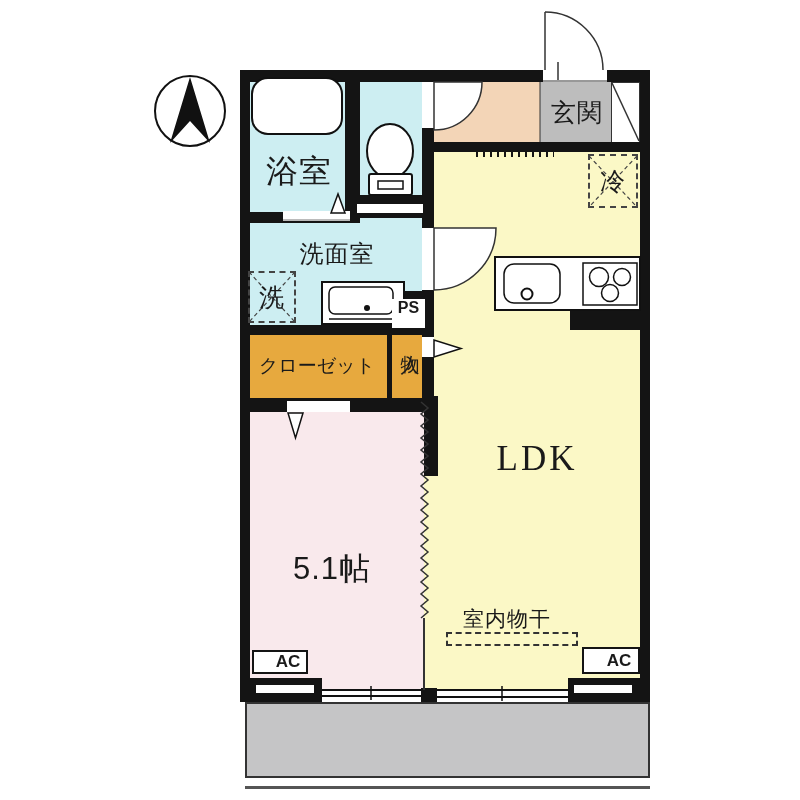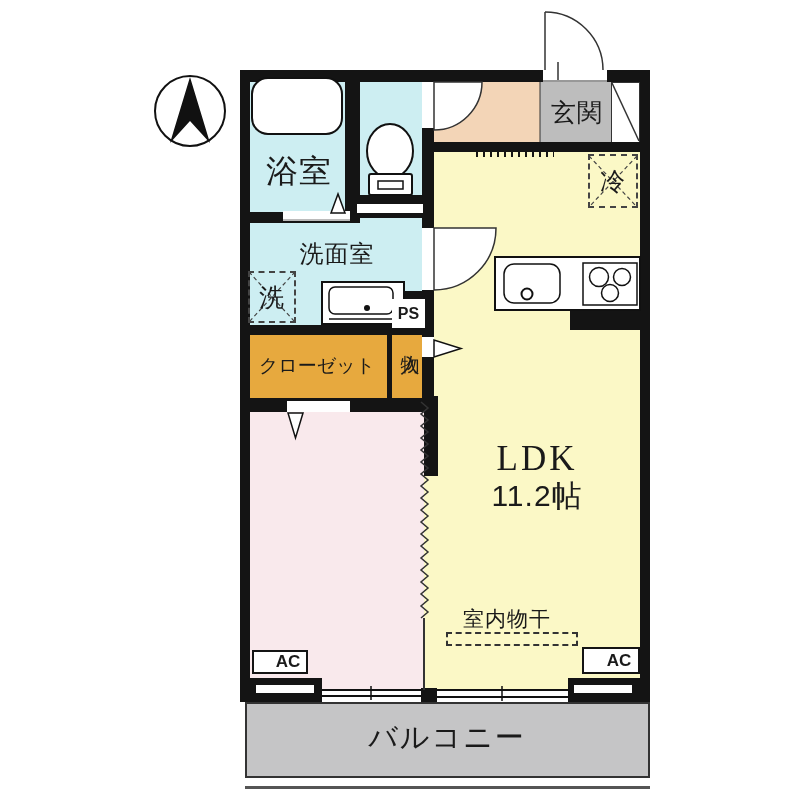--- a/index.html
+++ b/index.html
@@ -13,21 +13,21 @@
          background:repeating-linear-gradient(90deg,#141414 0 2px,transparent 2px 7px);}
   svg.overlay{position:absolute;left:0;top:0;z-index:4;pointer-events:none;}
   .dashedbox{position:absolute;background:#fff;border:2px dashed #444;z-index:4;box-sizing:border-box;}
   .drybracket{position:absolute;border:2px dashed #333;z-index:4;box-sizing:border-box;background:transparent;}
   .acbox{position:absolute;background:#fff;border:2px solid #141414;z-index:5;box-sizing:border-box;
          display:flex;align-items:center;justify-content:center;font-size:17px;font-weight:600;padding-left:16px;}
   .label{position:absolute;transform:translate(-50%,-50%);white-space:nowrap;z-index:6;
          font-weight:500;letter-spacing:1px;}
   .label-v{position:absolute;writing-mode:vertical-rl;text-orientation:upright;z-index:6;
            font-weight:500;}
-  .psbox{position:absolute;background:#fff;z-index:5;display:flex;align-items:center;
+  .psbox{position:absolute;background:#fff;z-index:5;display:flex;
          justify-content:center;font-size:16px;font-weight:600;}
 </style>
 </head>
 <body>
 
 <div id="plan">
 
   <div class="floor" style="left: 250px; top: 80px; width: 100px; height: 140px; background-color: rgb(205, 238, 242);"></div>
   <div class="floor" style="left: 358px; top: 80px; width: 66px; height: 118px; background-color: rgb(205, 238, 242);"></div>
   <div class="floor" style="left: 250px; top: 218px; width: 174px; height: 110px; background-color: rgb(205, 238, 242);"></div>
@@ -166,17 +166,16 @@
   </div>
 
   <div class="label" style="left:299px;top:172px;font-size:32px;">浴室</div>
   <div class="label" style="left:337px;top:254px;font-size:24px;">洗面室</div>
   <div class="label" style="left:272px;top:297px;font-size:25px;">洗</div>
   <div class="label" style="left:317px;top:366px;font-size:19px;letter-spacing:0;">クローゼット</div>
   <div class="label-v" style="left:397px;top:340px;font-size:19px;">物入</div>
   <div class="label" style="left:577px;top:112px;font-size:25px;">玄関</div>
   <div class="label" style="left:613px;top:181px;font-size:25px;">冷</div>
   <div class="label" style="left:537px;top:459px;font-size:35px;letter-spacing:3px;font-family:Liberation Serif, serif;">LDK</div>
-  <div class="label" style="left:537px;top:496px;font-size:30px;">11.2帖</div>
+  <div class="label" style="left:332px;top:569px;font-size:31px;">5.1帖</div>
   <div class="label" style="left:507px;top:619px;font-size:21px;">室内物干</div>
-  <div class="label" style="left:447px;top:738px;font-size:29px;letter-spacing:2px;">バルコニー</div>
 
 </div>
 
 </body></html>

